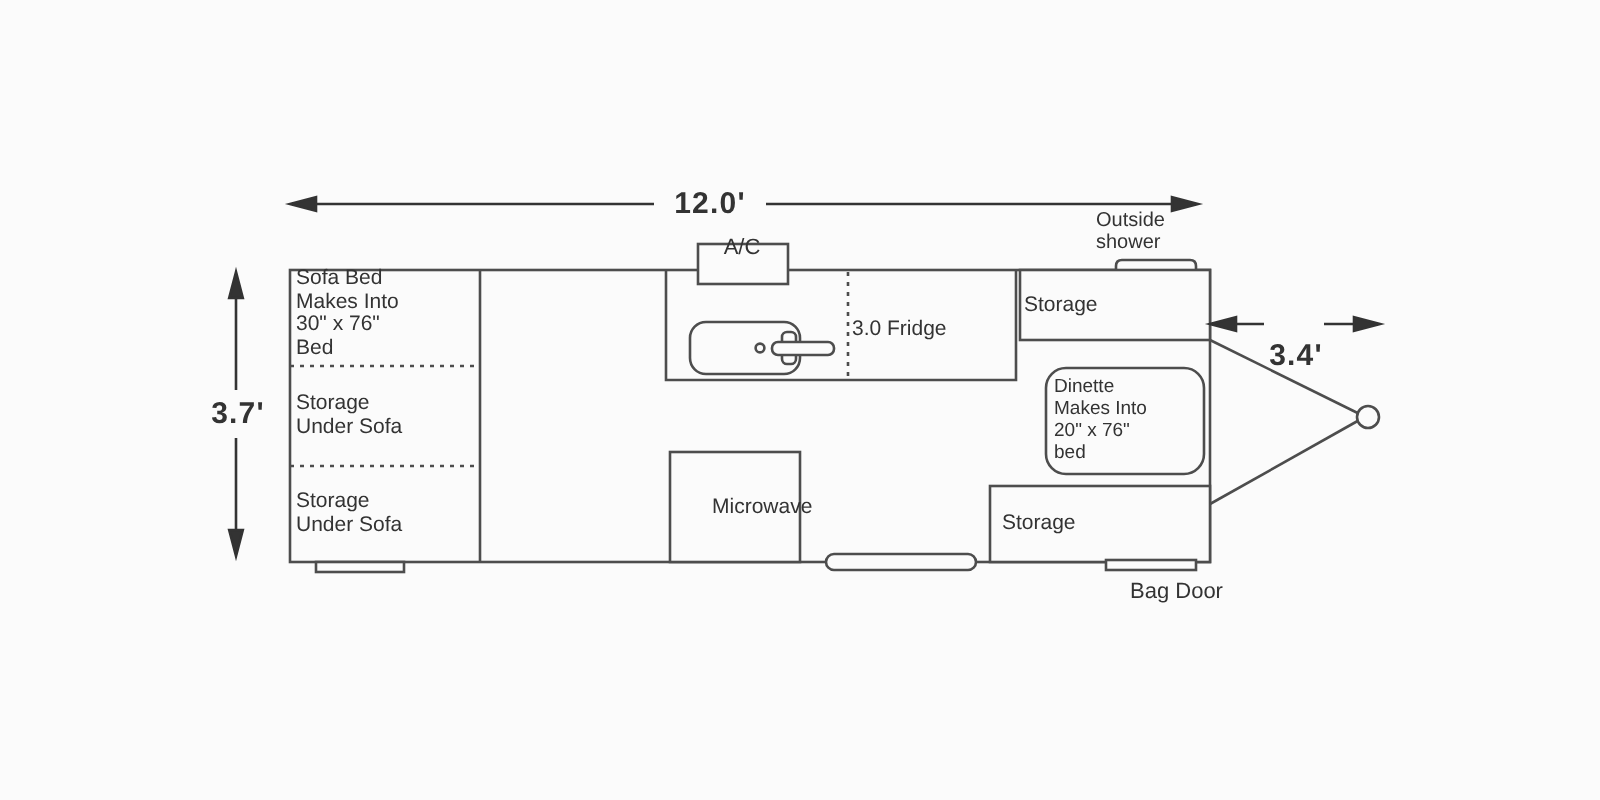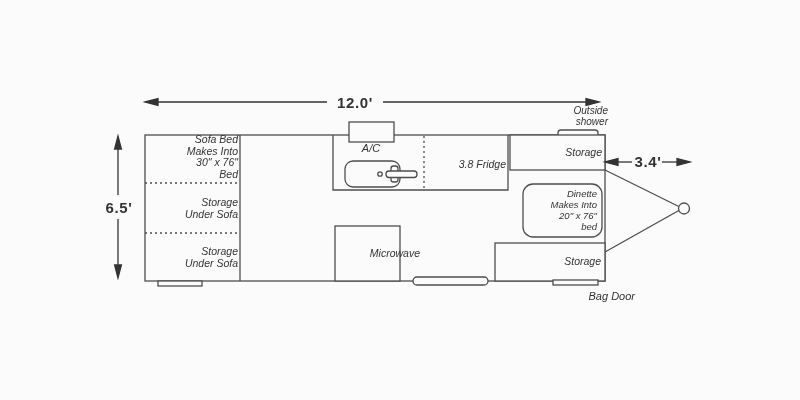--- a/index.html
+++ b/index.html
@@ -13,26 +13,25 @@
     position:relative;
     width:800px;height:400px;
     background:#fbfbfb;
     color:#333333;
     padding-left:10px;
   }
   .canvas svg{position:absolute;left:0;top:0;}
   .label{
     position:absolute;
     transform:translate(-50%,-50%);
-    text-align:right;
+    text-align:left;
     white-space:pre-line;
     font-size:10.5px;
     line-height:11.5px;
     color:#333333;
-    font-style:italic;
   }
   .label.small{font-size:10px;line-height:11px;}
   .label.tiny{font-size:9.5px;line-height:11px;}
   .label.med{font-size:11px;line-height:12px;}
   .dim{
     position:absolute;
     transform:translate(-50%,-50%);
     font-size:15px;
     font-weight:bold;
     letter-spacing:0.6px;
@@ -99,33 +98,33 @@
       <g>
         <line x1="608" y1="162" x2="632" y2="162"></line>
         <line x1="662" y1="162" x2="687" y2="162"></line>
         <polygon points="605,162 618,158.6 618,165.4"></polygon>
         <polygon points="690,162 677,158.6 677,165.4"></polygon>
       </g>
     </g>
   </svg>
 
   <div class="dim" style="left:355px;top:102px">12.0'</div>
-  <div class="dim" style="left:119px;top:207px">6.5'</div>
-  <div class="dim" style="left:648px;top:161px">3.4'</div>
+  <div class="dim" style="left:119px;top:207px">3.7'</div>
+  <div class="dim" style="left:648px;top:178px">3.4'</div>
 
   <div class="label" style="left:193px;top:157px;width:90px">Sofa Bed
 Makes Into
 30" x 76"
 Bed</div>
   <div class="label" style="left:193px;top:208px;width:90px">Storage
 Under Sofa</div>
   <div class="label" style="left:193px;top:257px;width:90px">Storage
 Under Sofa</div>
-  <div class="label med" style="left:371px;top:148px">A/C</div>
-  <div class="label" style="left:466px;top:165px;width:80px">3.8 Fridge</div>
+  <div class="label med" style="left:371px;top:124px">A/C</div>
+  <div class="label" style="left:466px;top:165px;width:80px">3.0 Fridge</div>
   <div class="label" style="left:557px;top:153px;width:90px">Storage</div>
   <div class="label small" style="left:578px;top:116px;width:60px">Outside
 shower</div>
   <div class="label tiny" style="left:562px;top:210px;width:70px">Dinette
 Makes Into
 20" x 76"
 bed</div>
   <div class="label" style="left:388px;top:254px;width:64px">Microwave</div>
   <div class="label" style="left:551px;top:262px;width:100px">Storage</div>
   <div class="label med" style="left:600px;top:296px;width:70px">Bag Door</div>

